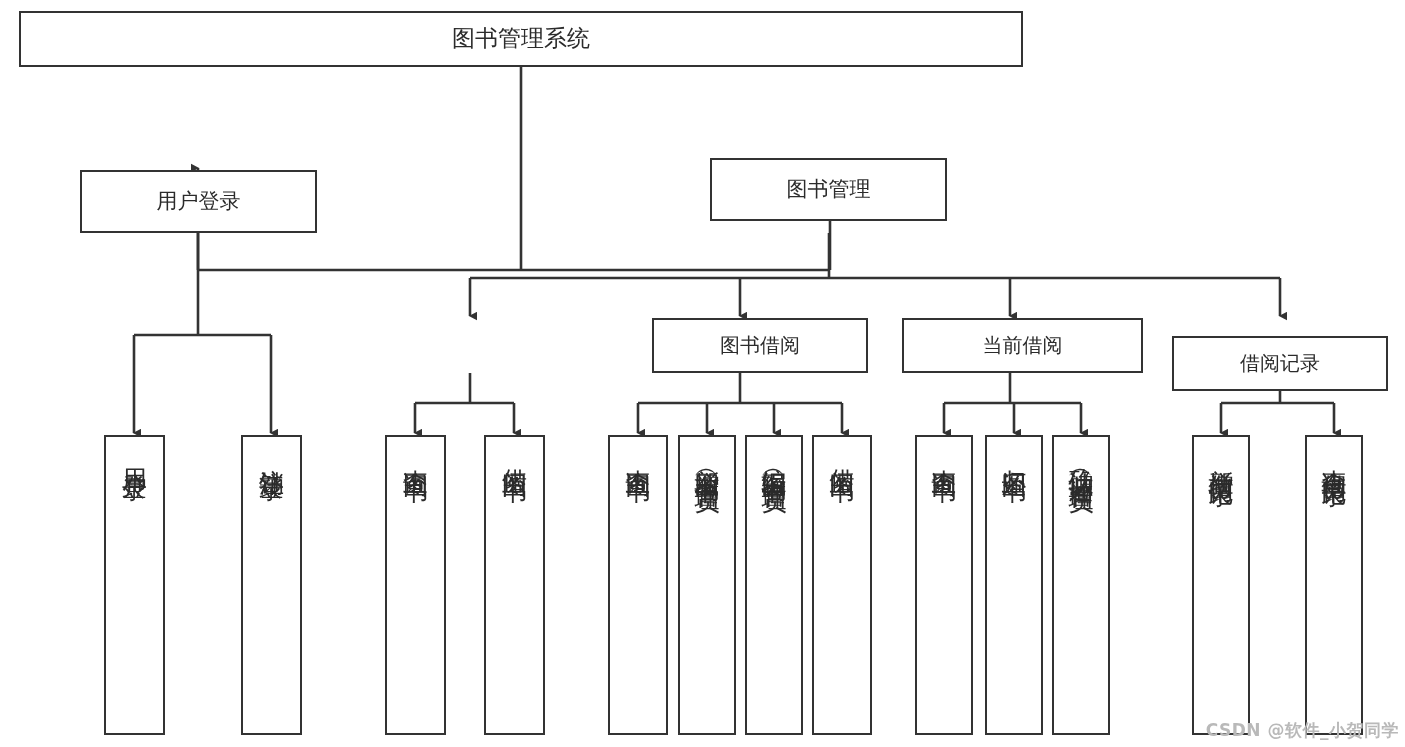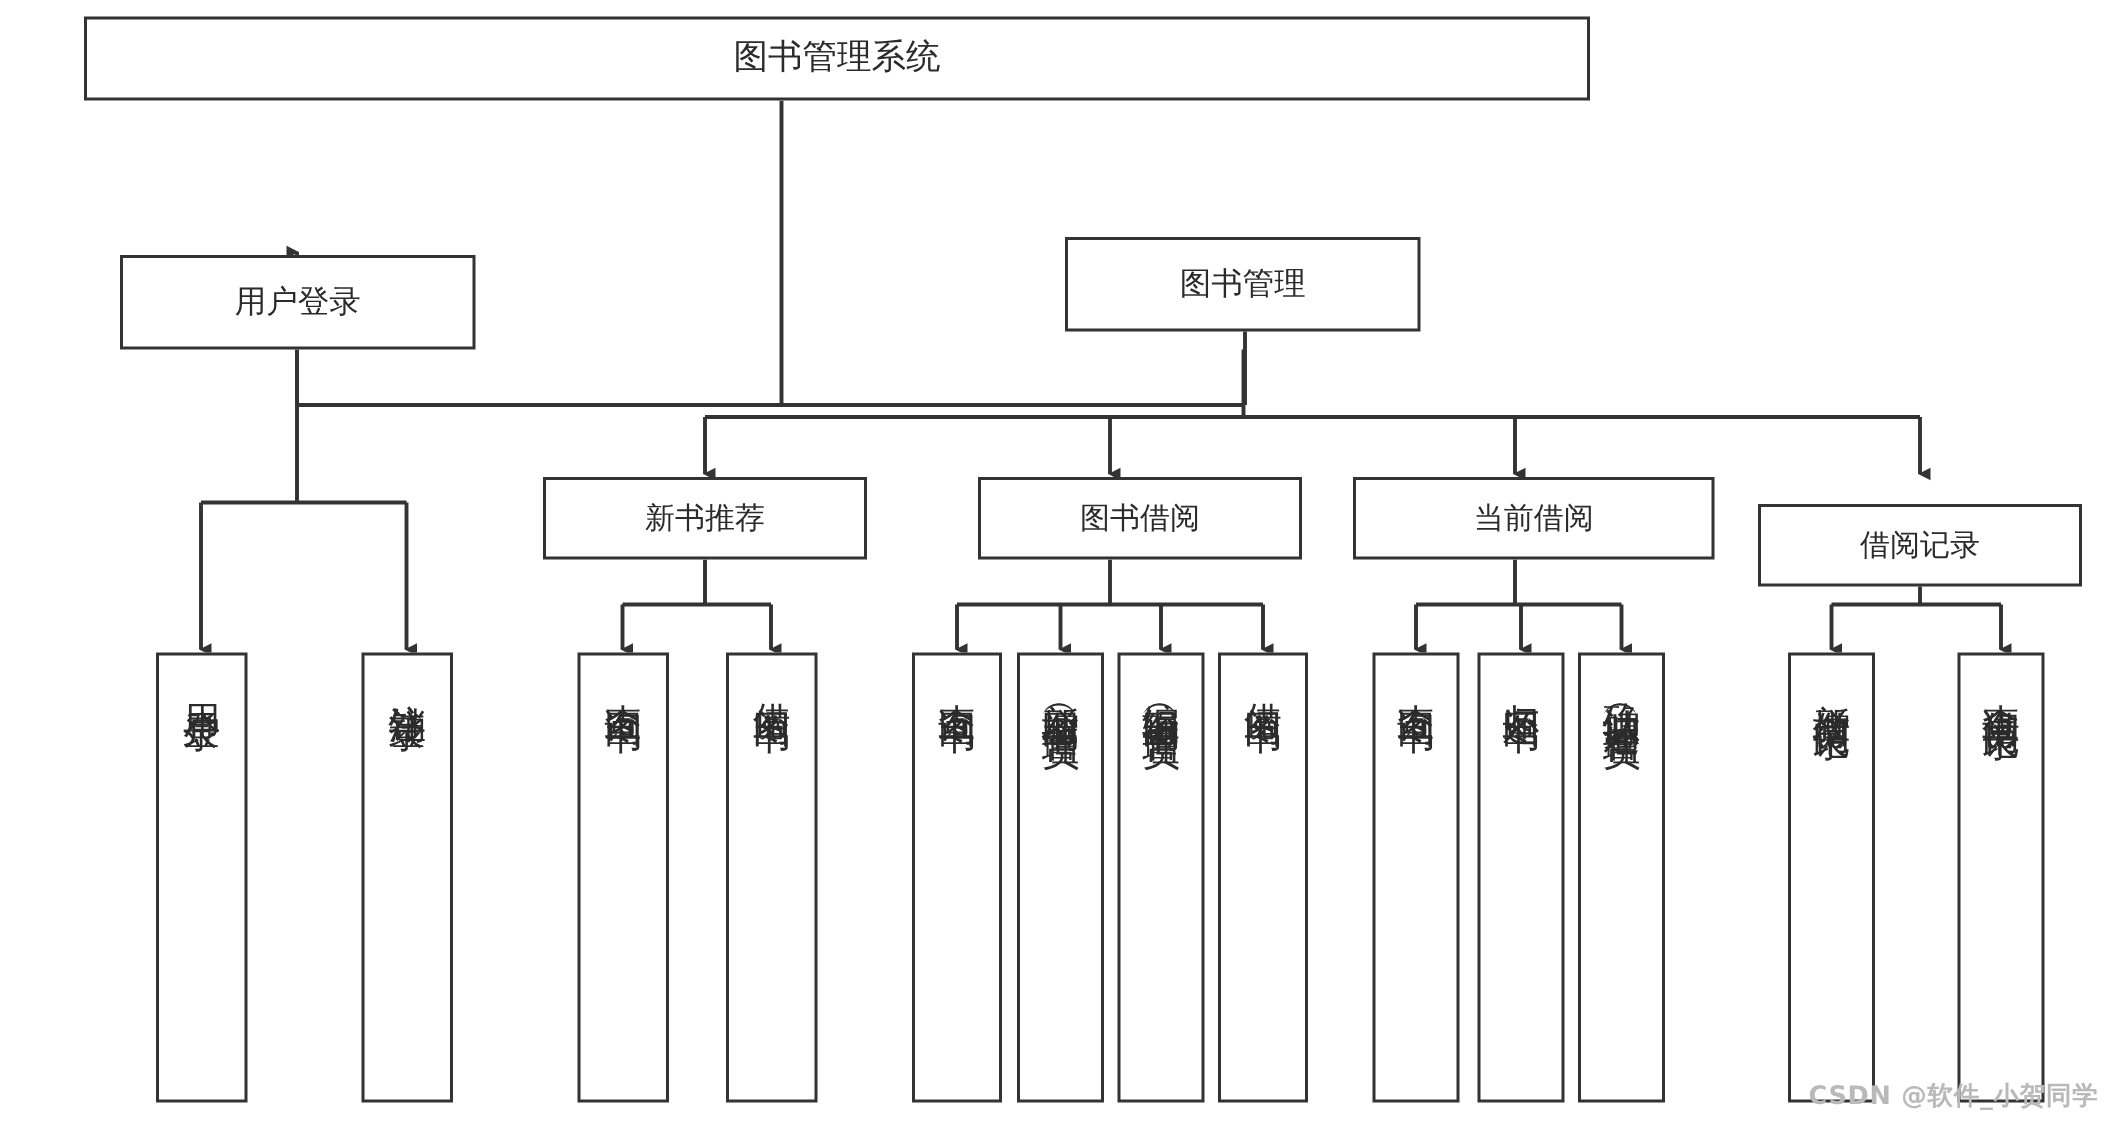--- a/index.html
+++ b/index.html
@@ -127,34 +127,31 @@
       <path d="M1014,403 L1014,433" marker-end="url(#arrow)"></path>
       <path d="M1081,403 L1081,433" marker-end="url(#arrow)"></path>
 
       <path d="M1280,373 L1280,403"></path>
       <path d="M1221,403 L1334,403"></path>
       <path d="M1221,403 L1221,433" marker-end="url(#arrow)"></path>
       <path d="M1334,403 L1334,433" marker-end="url(#arrow)"></path>
     </g>
   </svg>
 
-  <div class="node root" id="n-root" style="left: 19px; top: 11px; width: 1004px; height: 56px; margin-left: 37px;">
+  <div class="node root" id="n-root" style="left: 19px; top: 11px; width: 1004px; height: 56px;">
     <span class="label">图书管理系统</span>
   </div>
 
   <div class="node lvl2" id="n-l2-0" style="left: 80px; top: 170px; width: 237px; height: 63px;">
     <span class="label">用户登录</span>
   </div>
   <div class="node lvl2" id="n-l2-1" style="left: 710px; top: 158px; width: 237px; height: 63px;">
     <span class="label">图书管理</span>
   </div>
 
-  <div class="node lvl3" id="n-l3-0" style="left: 362px; top: 318px; width: 216px; height: 55px;">
-    <span class="label">新书推荐</span>
-  </div>
   <div class="node lvl3" id="n-l3-1" style="left: 652px; top: 318px; width: 216px; height: 55px;">
     <span class="label">图书借阅</span>
   </div>
   <div class="node lvl3" id="n-l3-2" style="left: 902px; top: 318px; width: 241px; height: 55px; justify-content: center;">
     <span class="label">当前借阅</span>
   </div>
   <div class="node lvl3" id="n-l3-3" style="left: 1172px; top: 318px; width: 216px; height: 55px; margin-top: 18px;">
     <span class="label">借阅记录</span>
   </div>
 

